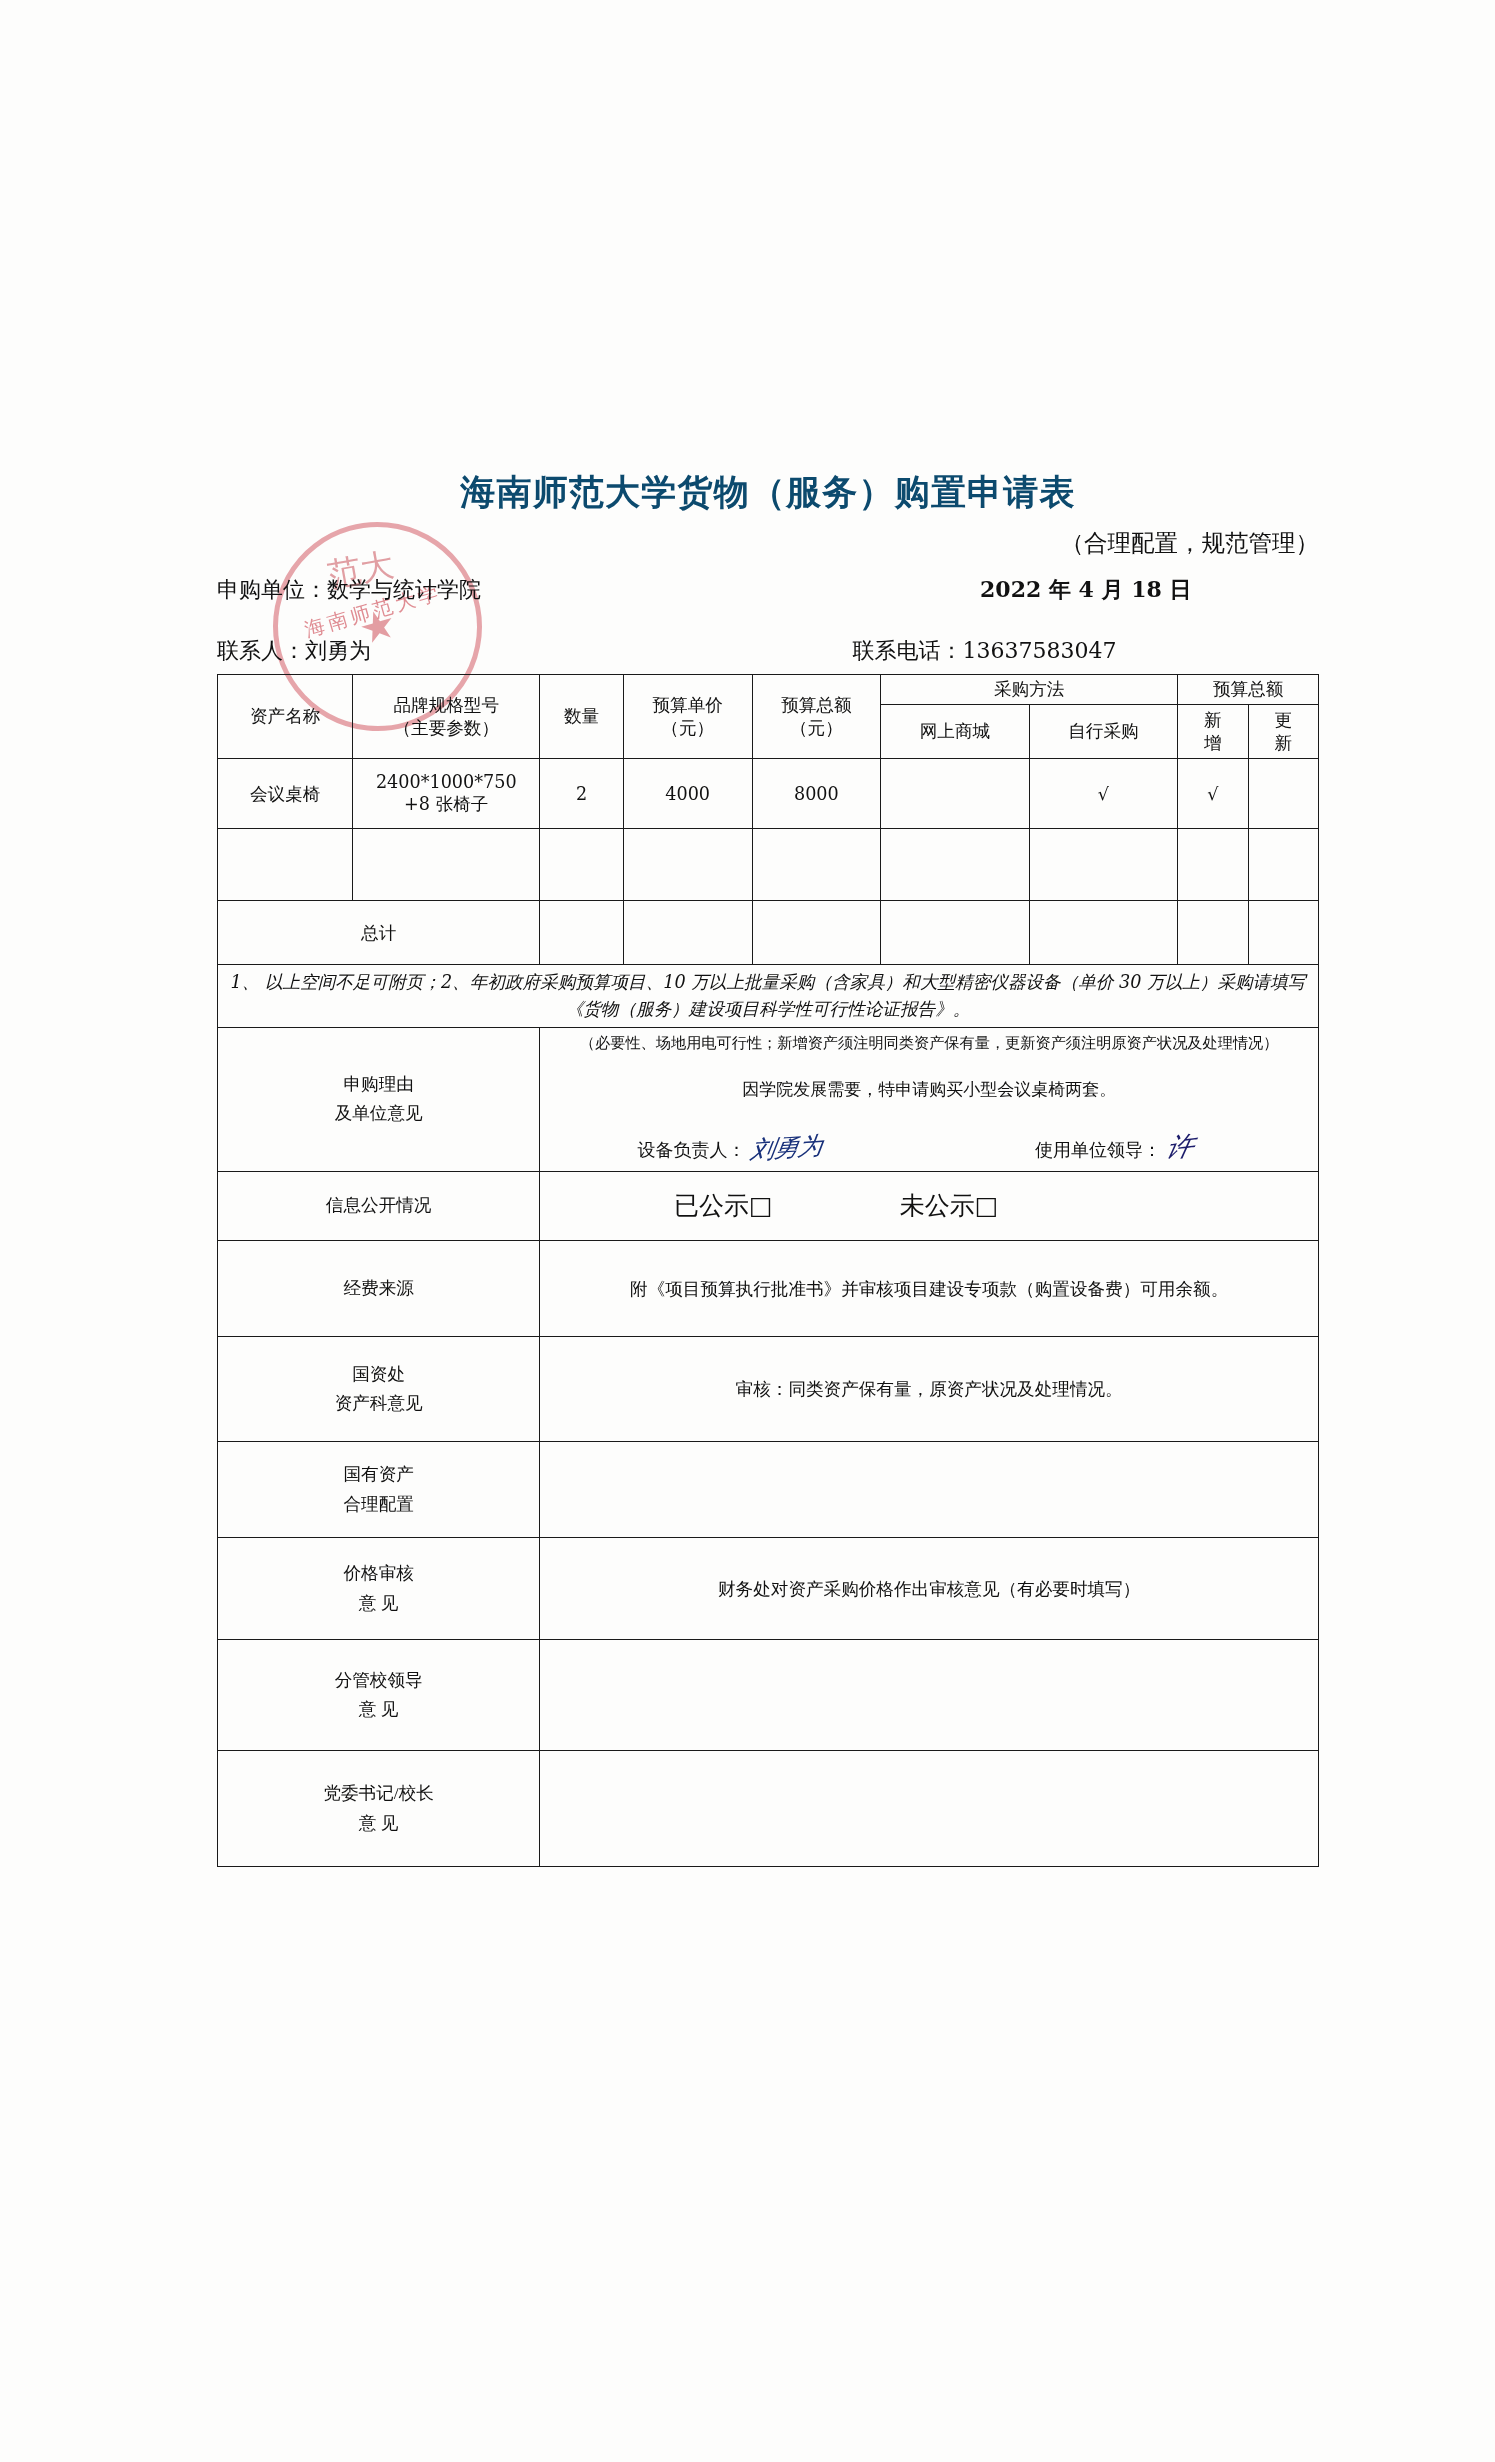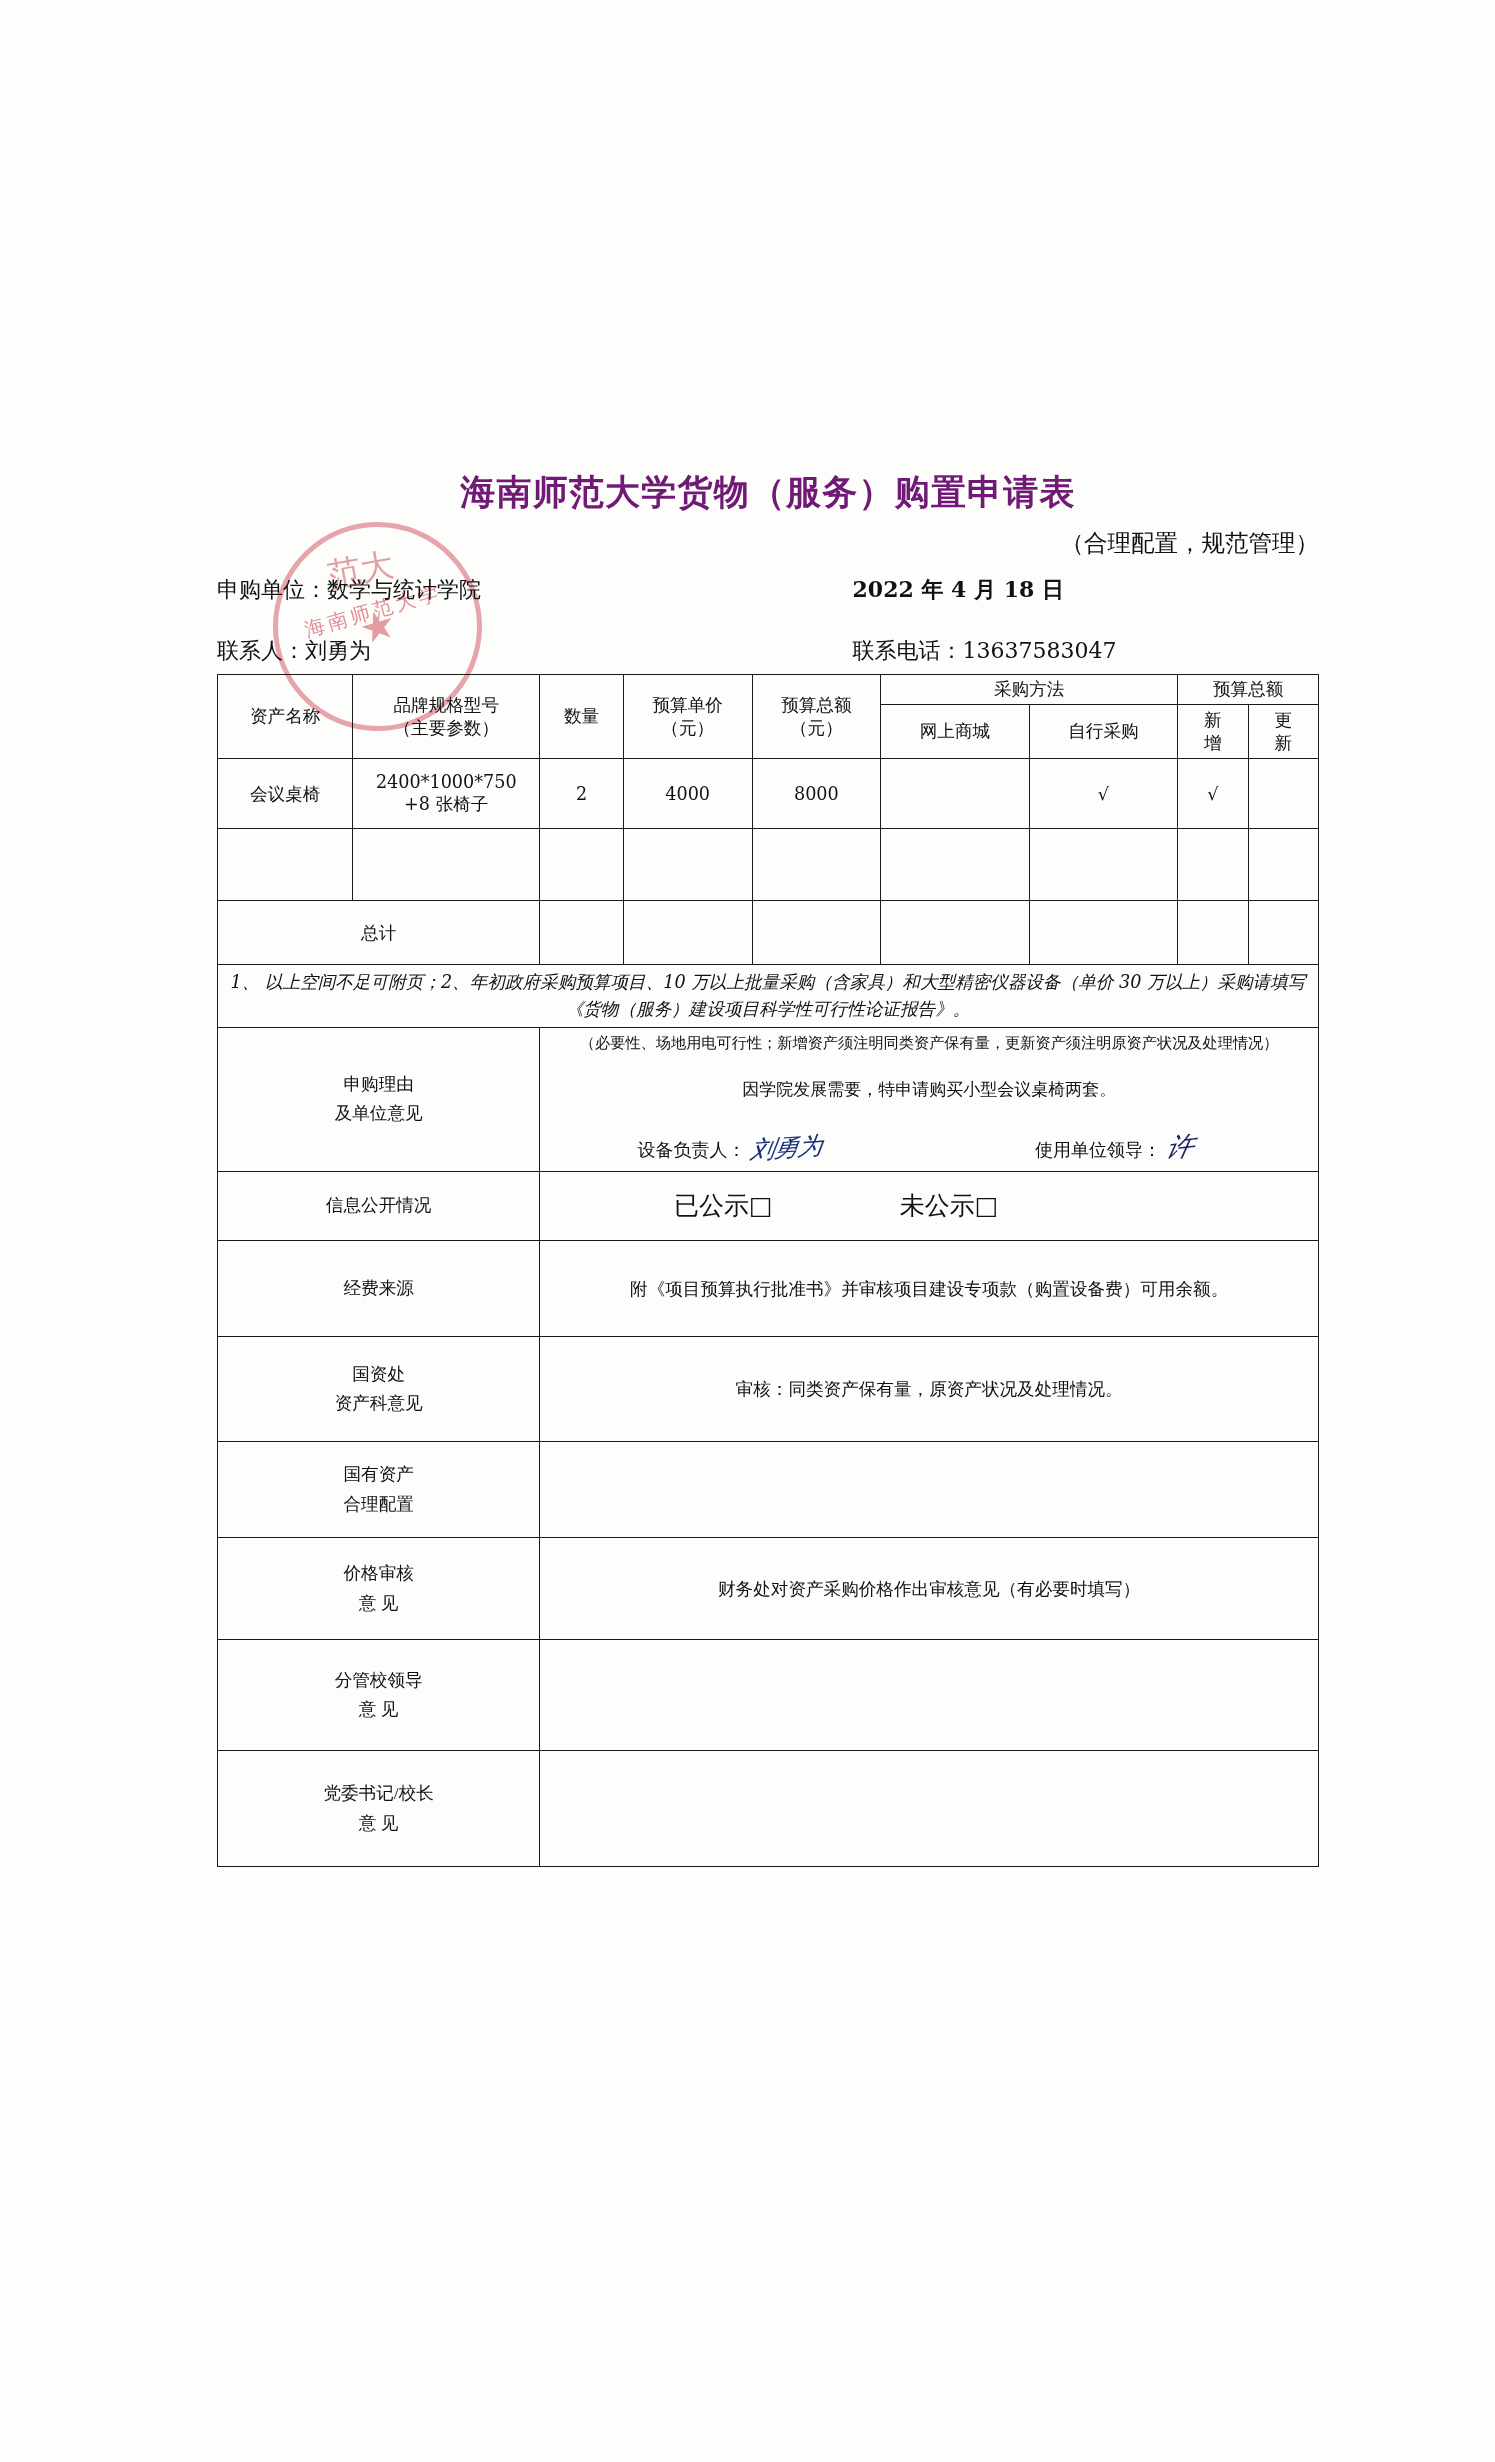--- a/index.html
+++ b/index.html
@@ -31,39 +31,39 @@
     width: 1102px;
   }
 
   .title {
     text-align: center;
     font-family: "DejaVu Serif", "Liberation Serif", serif;
     font-weight: bold;
     font-size: 35px;
     letter-spacing: 1.2px;
     margin: 0 0 10.6px 0;
-    color: #701a75;
+    color: #0c4a6e;
   }
   .subtitle {
     text-align: right;
     font-family: Liberation Mono, monospace;
     font-size: 23.5px;
     margin: 0 0 16.4px 0;
     color: #111;
   }
 
   .meta-row {
     display: flex;
     align-items: flex-end;
     font-family: "DejaVu Serif", "Liberation Serif", serif;
     font-size: 22px;
     margin-bottom: 8.2px;
   }
   .meta-left { width: 54%; }
-  .meta-right { width: 46%; text-align: left; }
+  .meta-right { width: 46%; text-align: center; }
   .meta-row.second .meta-left { width: 54%; }
   .meta-row.second .meta-right { text-align: left; padding-left: 88px; margin-top: 23px;}
   .date-line { padding-left: 88px; font-weight: bold; }
 
   table.main {
     border-collapse: collapse;
     width: 1102px;
     table-layout: fixed;
     font-family: "DejaVu Serif", "Liberation Serif", serif;
   }

